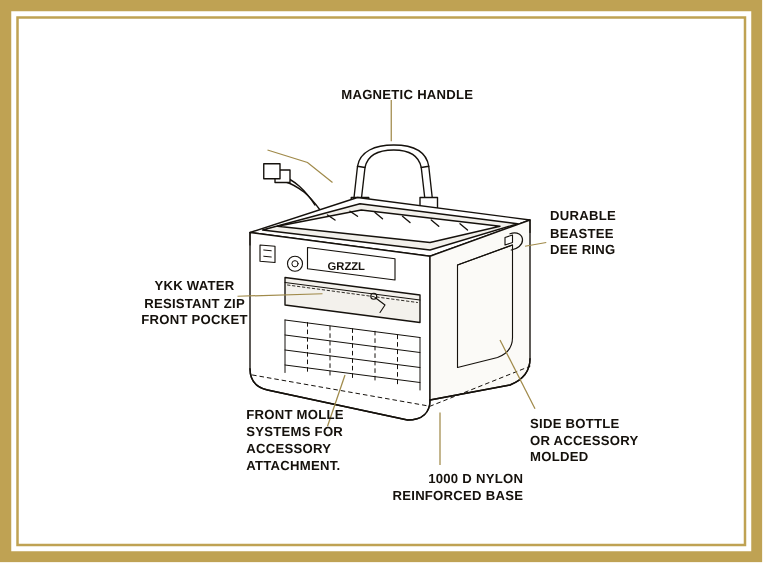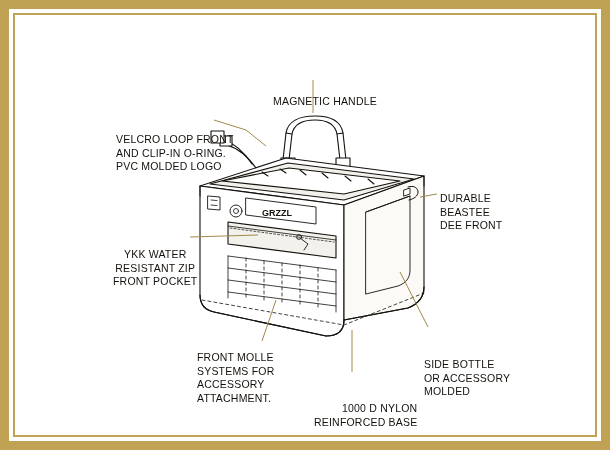--- a/index.html
+++ b/index.html
@@ -33,26 +33,25 @@
     background: #ffffff;
   }
   .canvas {
     position: absolute;
     left: 0; top: 0;
     width: 610px; height: 450px;
   }
   .label {
     position: absolute;
     color: #15110c;
-    font-weight: normal;
+    font-weight: bold;
     font-size: 10.5px;
     line-height: 13.5px;
     letter-spacing: 0.2px;
     white-space: pre-line;
-    margin-top: 25px;
   }
 </style>
 </head>
 <body>
 
 <div id="page">
 
   <div class="frame-outer"></div>
   <div class="frame-inner"></div>
 
@@ -156,27 +155,24 @@
       <path d="M437 194 L420 197"></path>
       <path d="M190 237 L258 235"></path>
       <path d="M428 327 L400 272"></path>
       <path d="M262 341 L276 300"></path>
       <path d="M352 372 L352 330"></path>
     </g>
   </svg>
 
   <div class="label" style="left:273px; top:70px;">MAGNETIC HANDLE</div>
 
-  <div class="label" style="left:116px; top:108px;">VELCRO LOOP FRONT
-AND CLIP-IN O-RING.
-PVC MOLDED LOGO</div>
 
   <div class="label" style="left:440px; top:167px;">DURABLE
 BEASTEE
-DEE FRONT</div>
+DEE RING</div>
 
   <div class="label" style="left:113px; top:223px;text-align:center;">YKK WATER
 RESISTANT ZIP
 FRONT POCKET</div>
 
   <div class="label" style="left:424px; top:333px;">SIDE BOTTLE
 OR ACCESSORY
 MOLDED</div>
 
   <div class="label" style="left:197px; top:326px;">FRONT MOLLE

